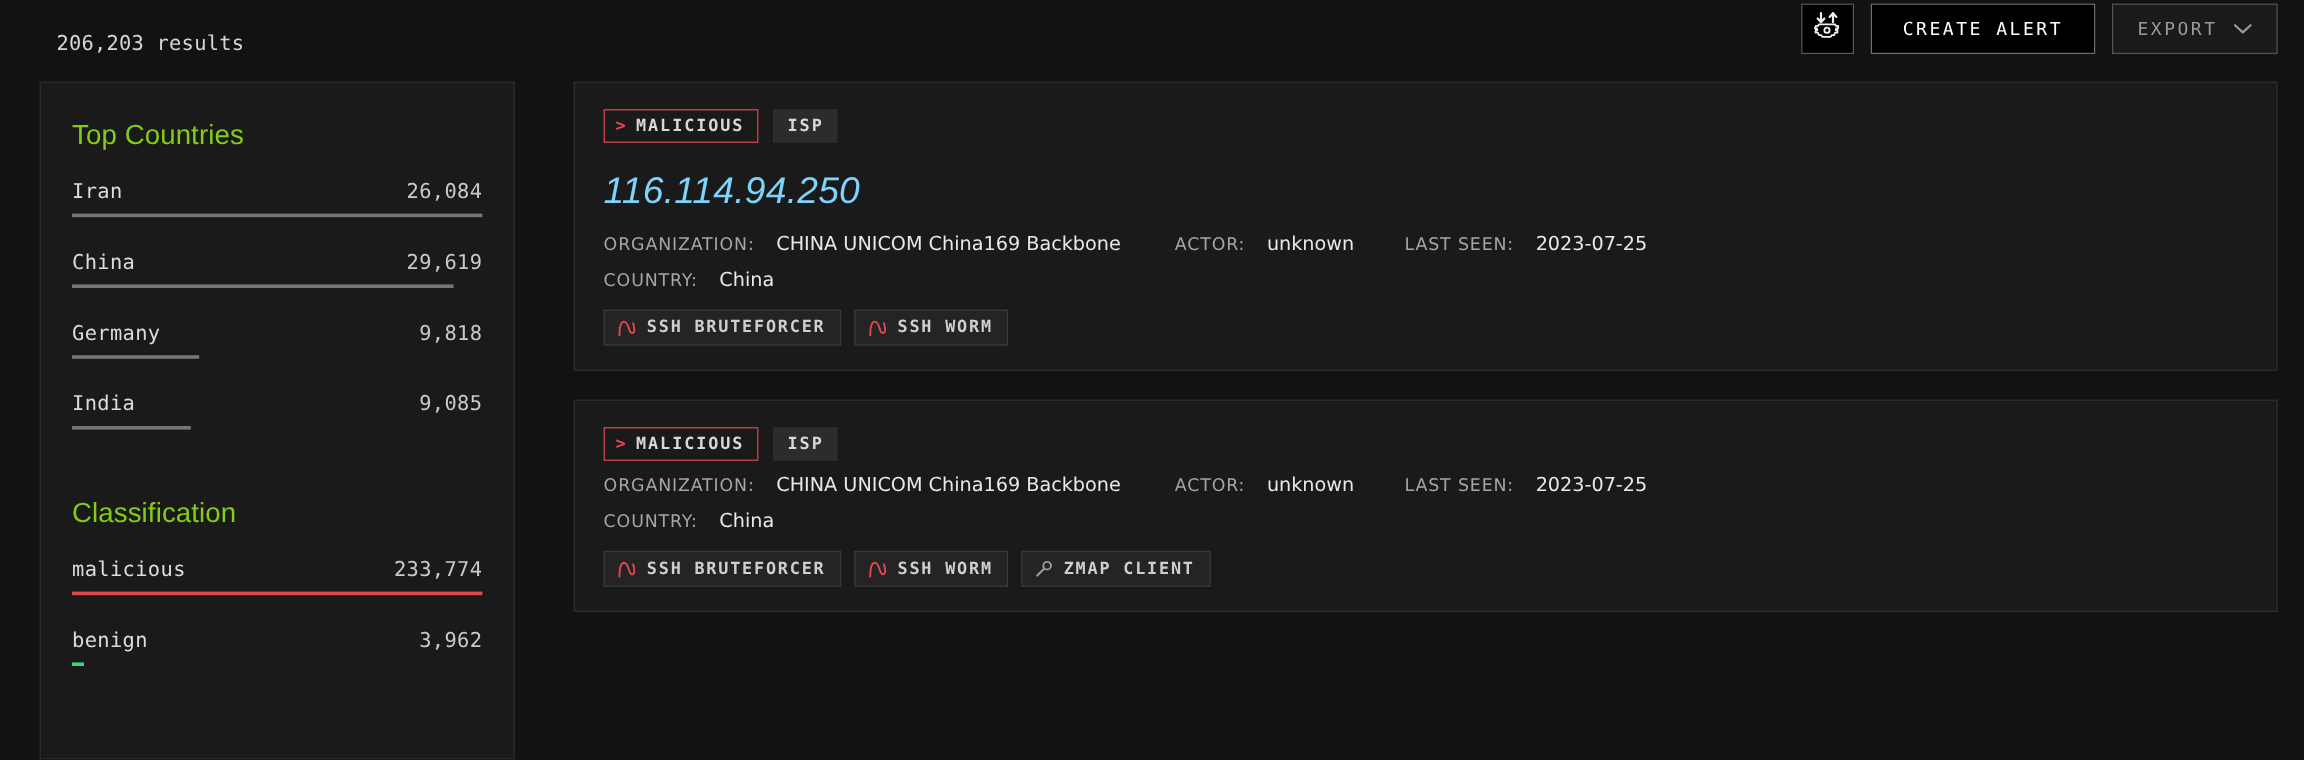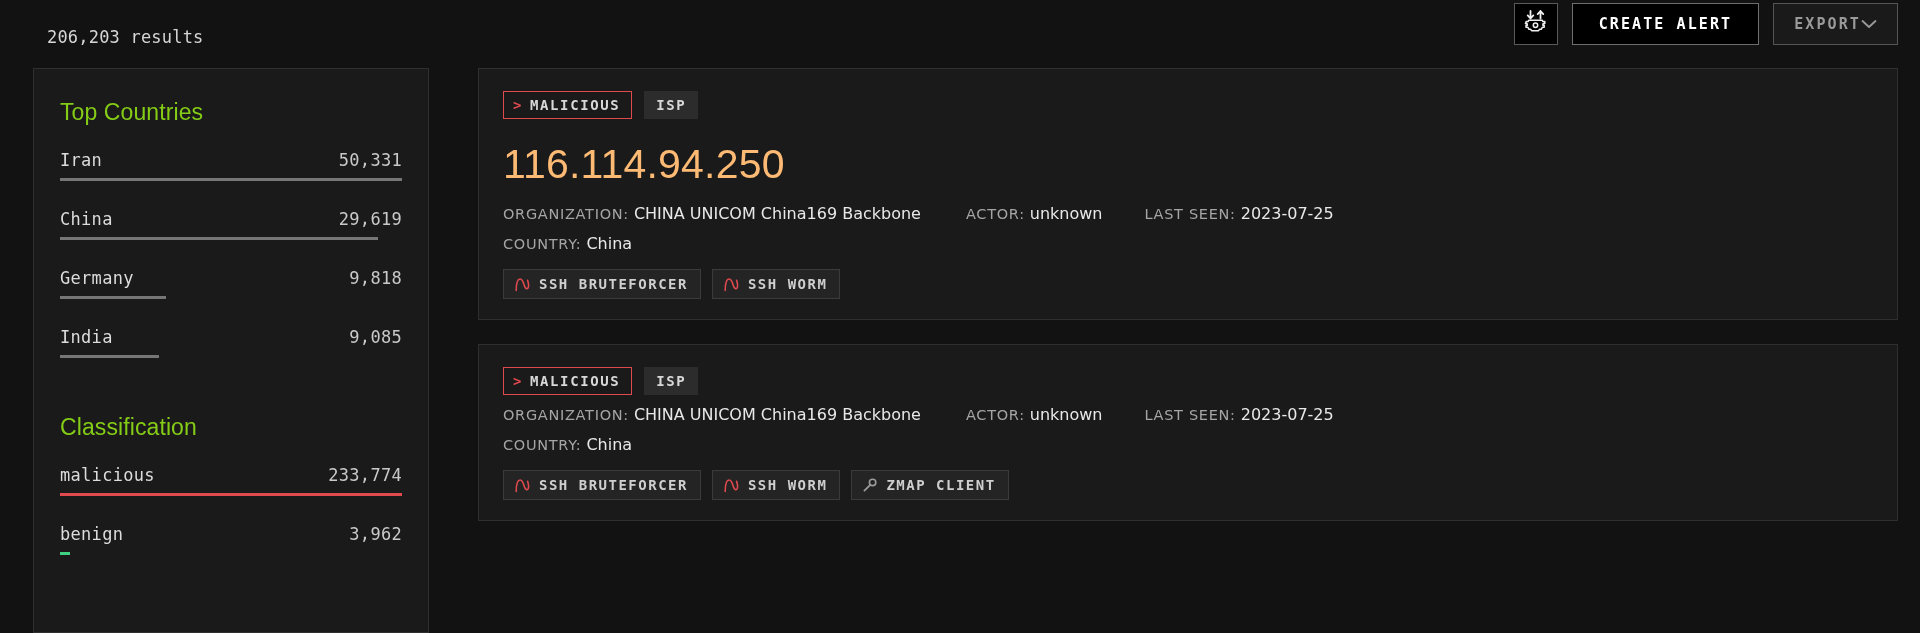--- a/index.html
+++ b/index.html
@@ -27,26 +27,26 @@
   .icon-btn {
     width: 44px; height: 42px;
     background: #000; border: 1px solid #5a5a5a;
     display: flex; align-items: center; justify-content: center;
     cursor: pointer;
   }
   .btn {
     height: 42px; padding: 0 26px;
     display: flex; align-items: center; justify-content: center;
     font-family: "DejaVu Sans Mono", monospace;
-    font-size: 15px; font-weight: bold; letter-spacing: 2.1px;
+    font-size: 15px; font-weight: normal; letter-spacing: 2.1px;
     cursor: pointer; white-space: nowrap;
   }
   .btn-primary { background: #000; border: 1px solid #6e6e6e; color: #fff; }
   .btn-secondary { background: #1a1a1a; border: 1px solid #555; color: #9a9a9a;
-    display: flex; align-items: center; padding: 0 20px; }
+    display: flex; gap: 13px; align-items: center; padding: 0 20px; }
   .chev { display: inline-block; }
 
   
   .sidebar {
     position: absolute; left: 33px; top: 68px;
     width: 396px; height: 565px;
     background: #1a1a1a; border: 1px solid #2f2f2f;
     padding: 22px 26px 0 26px;
     overflow: hidden;
   }
@@ -85,26 +85,27 @@
     color: #d8d8d8; cursor: pointer;
   }
   .badge-malicious .gt { color: #e04a4f; font-weight: bold; }
   .badge-isp {
     background: #2c2c2c; padding: 6px 12px;
     font-family: "DejaVu Sans Mono", monospace;
     font-size: 14px; font-weight: bold; letter-spacing: 1.6px;
     color: #d8d8d8; cursor: pointer;
   }
   .ip {
-    font-size: 41px; color: #fdba74; font-weight: 400;
+    font-size: 31px; color: #7dd3fc; font-weight: 400;
     letter-spacing: 0.2px; margin: 12px 0 16px 0; cursor: pointer;
     display: inline-block;
+    font-style: italic;
   }
   .meta-row { display: flex; align-items: baseline; margin-bottom: 11px; }
-  .meta-item { display: flex; align-items: baseline; gap: 5px; }
+  .meta-item { display: flex; align-items: baseline; gap: 18px; }
   .meta-key {
     font-family: "DejaVu Sans", sans-serif;
     font-size: 14.5px; color: #a5a5a5; letter-spacing: 0.7px;
     text-transform: uppercase;
   }
   .meta-val {
     font-family: "DejaVu Sans", sans-serif;
     font-size: 16px; color: #e8e8e8;
   }
   .meta-gap-1 { width: 45px; }
@@ -156,21 +157,21 @@
 
     </div>
   </div>
 
   <div class="sidebar">
     <div id="facets">
         <div class="facet-title">Top Countries</div>
         <div class="facet-row">
           <div class="facet-line">
             <span class="facet-label">Iran</span>
-            <span class="facet-value">50,331</span>
+            <span class="facet-value">26,084</span>
           </div>
           <div class="facet-bar-track">
             <div class="facet-bar" style="width:100%;background:#767676"></div>
           </div>
         </div>
         <div class="facet-row">
           <div class="facet-line">
             <span class="facet-label">China</span>
             <span class="facet-value">29,619</span>
           </div>

